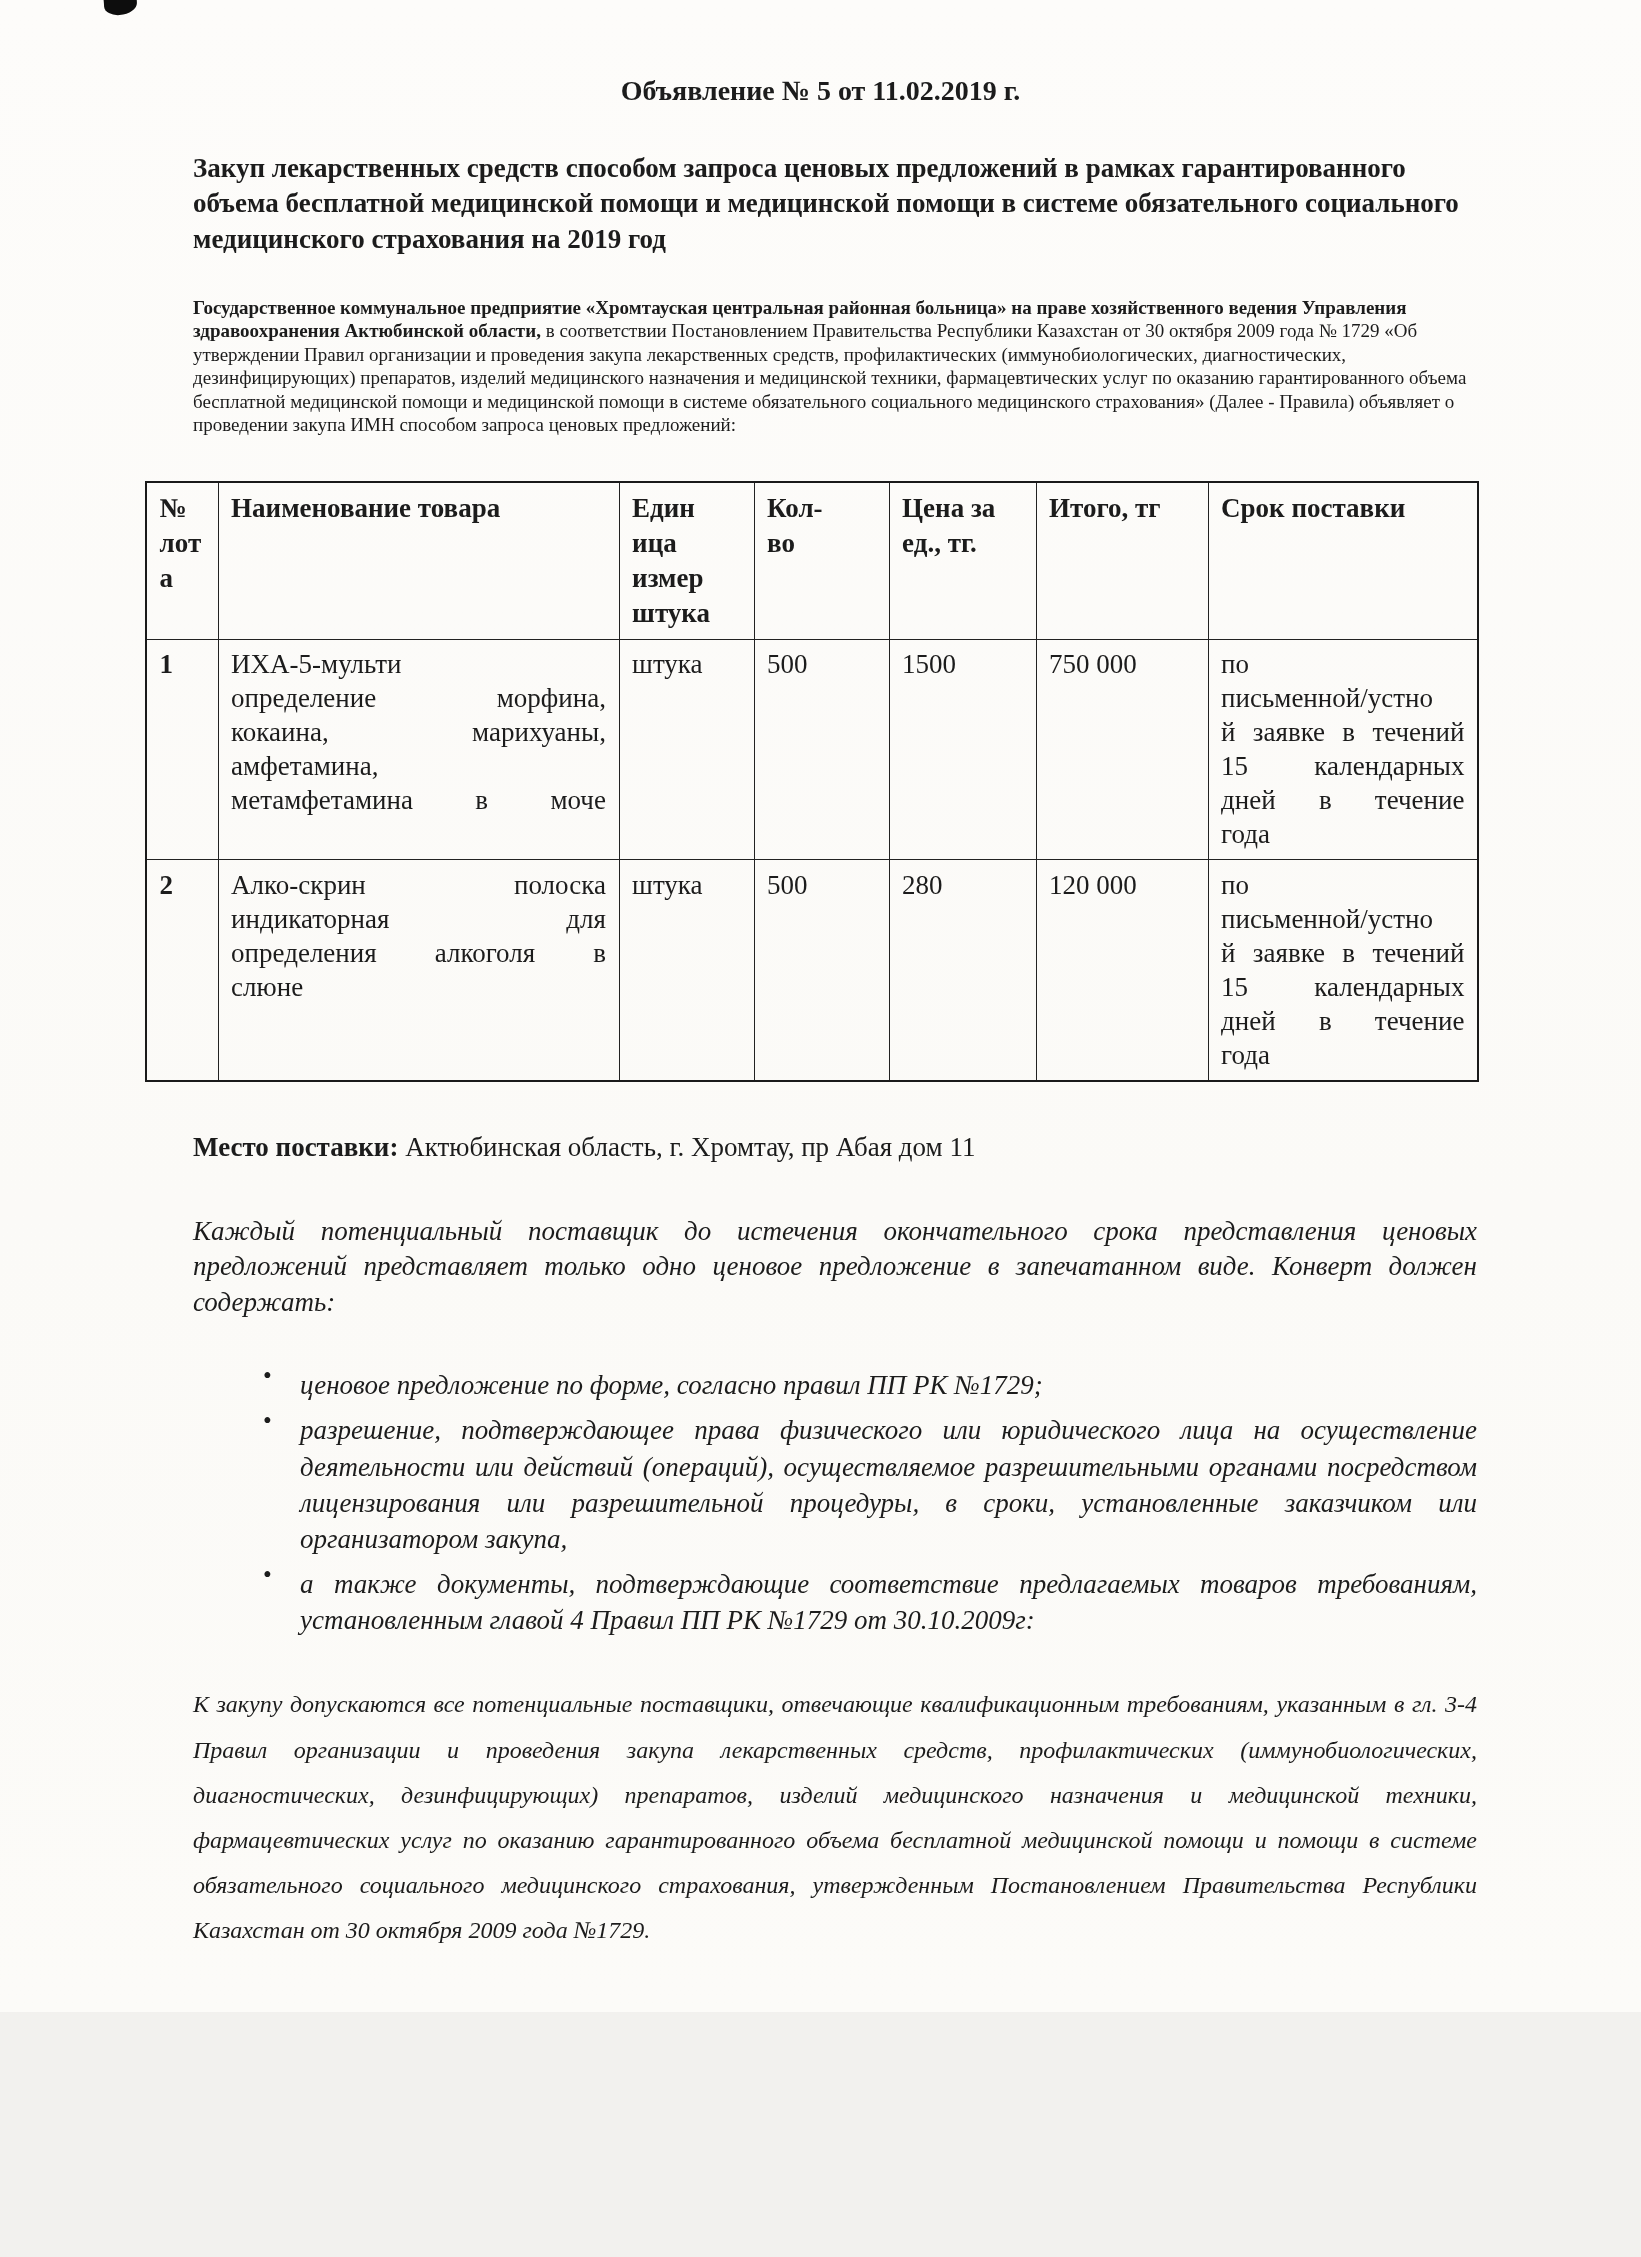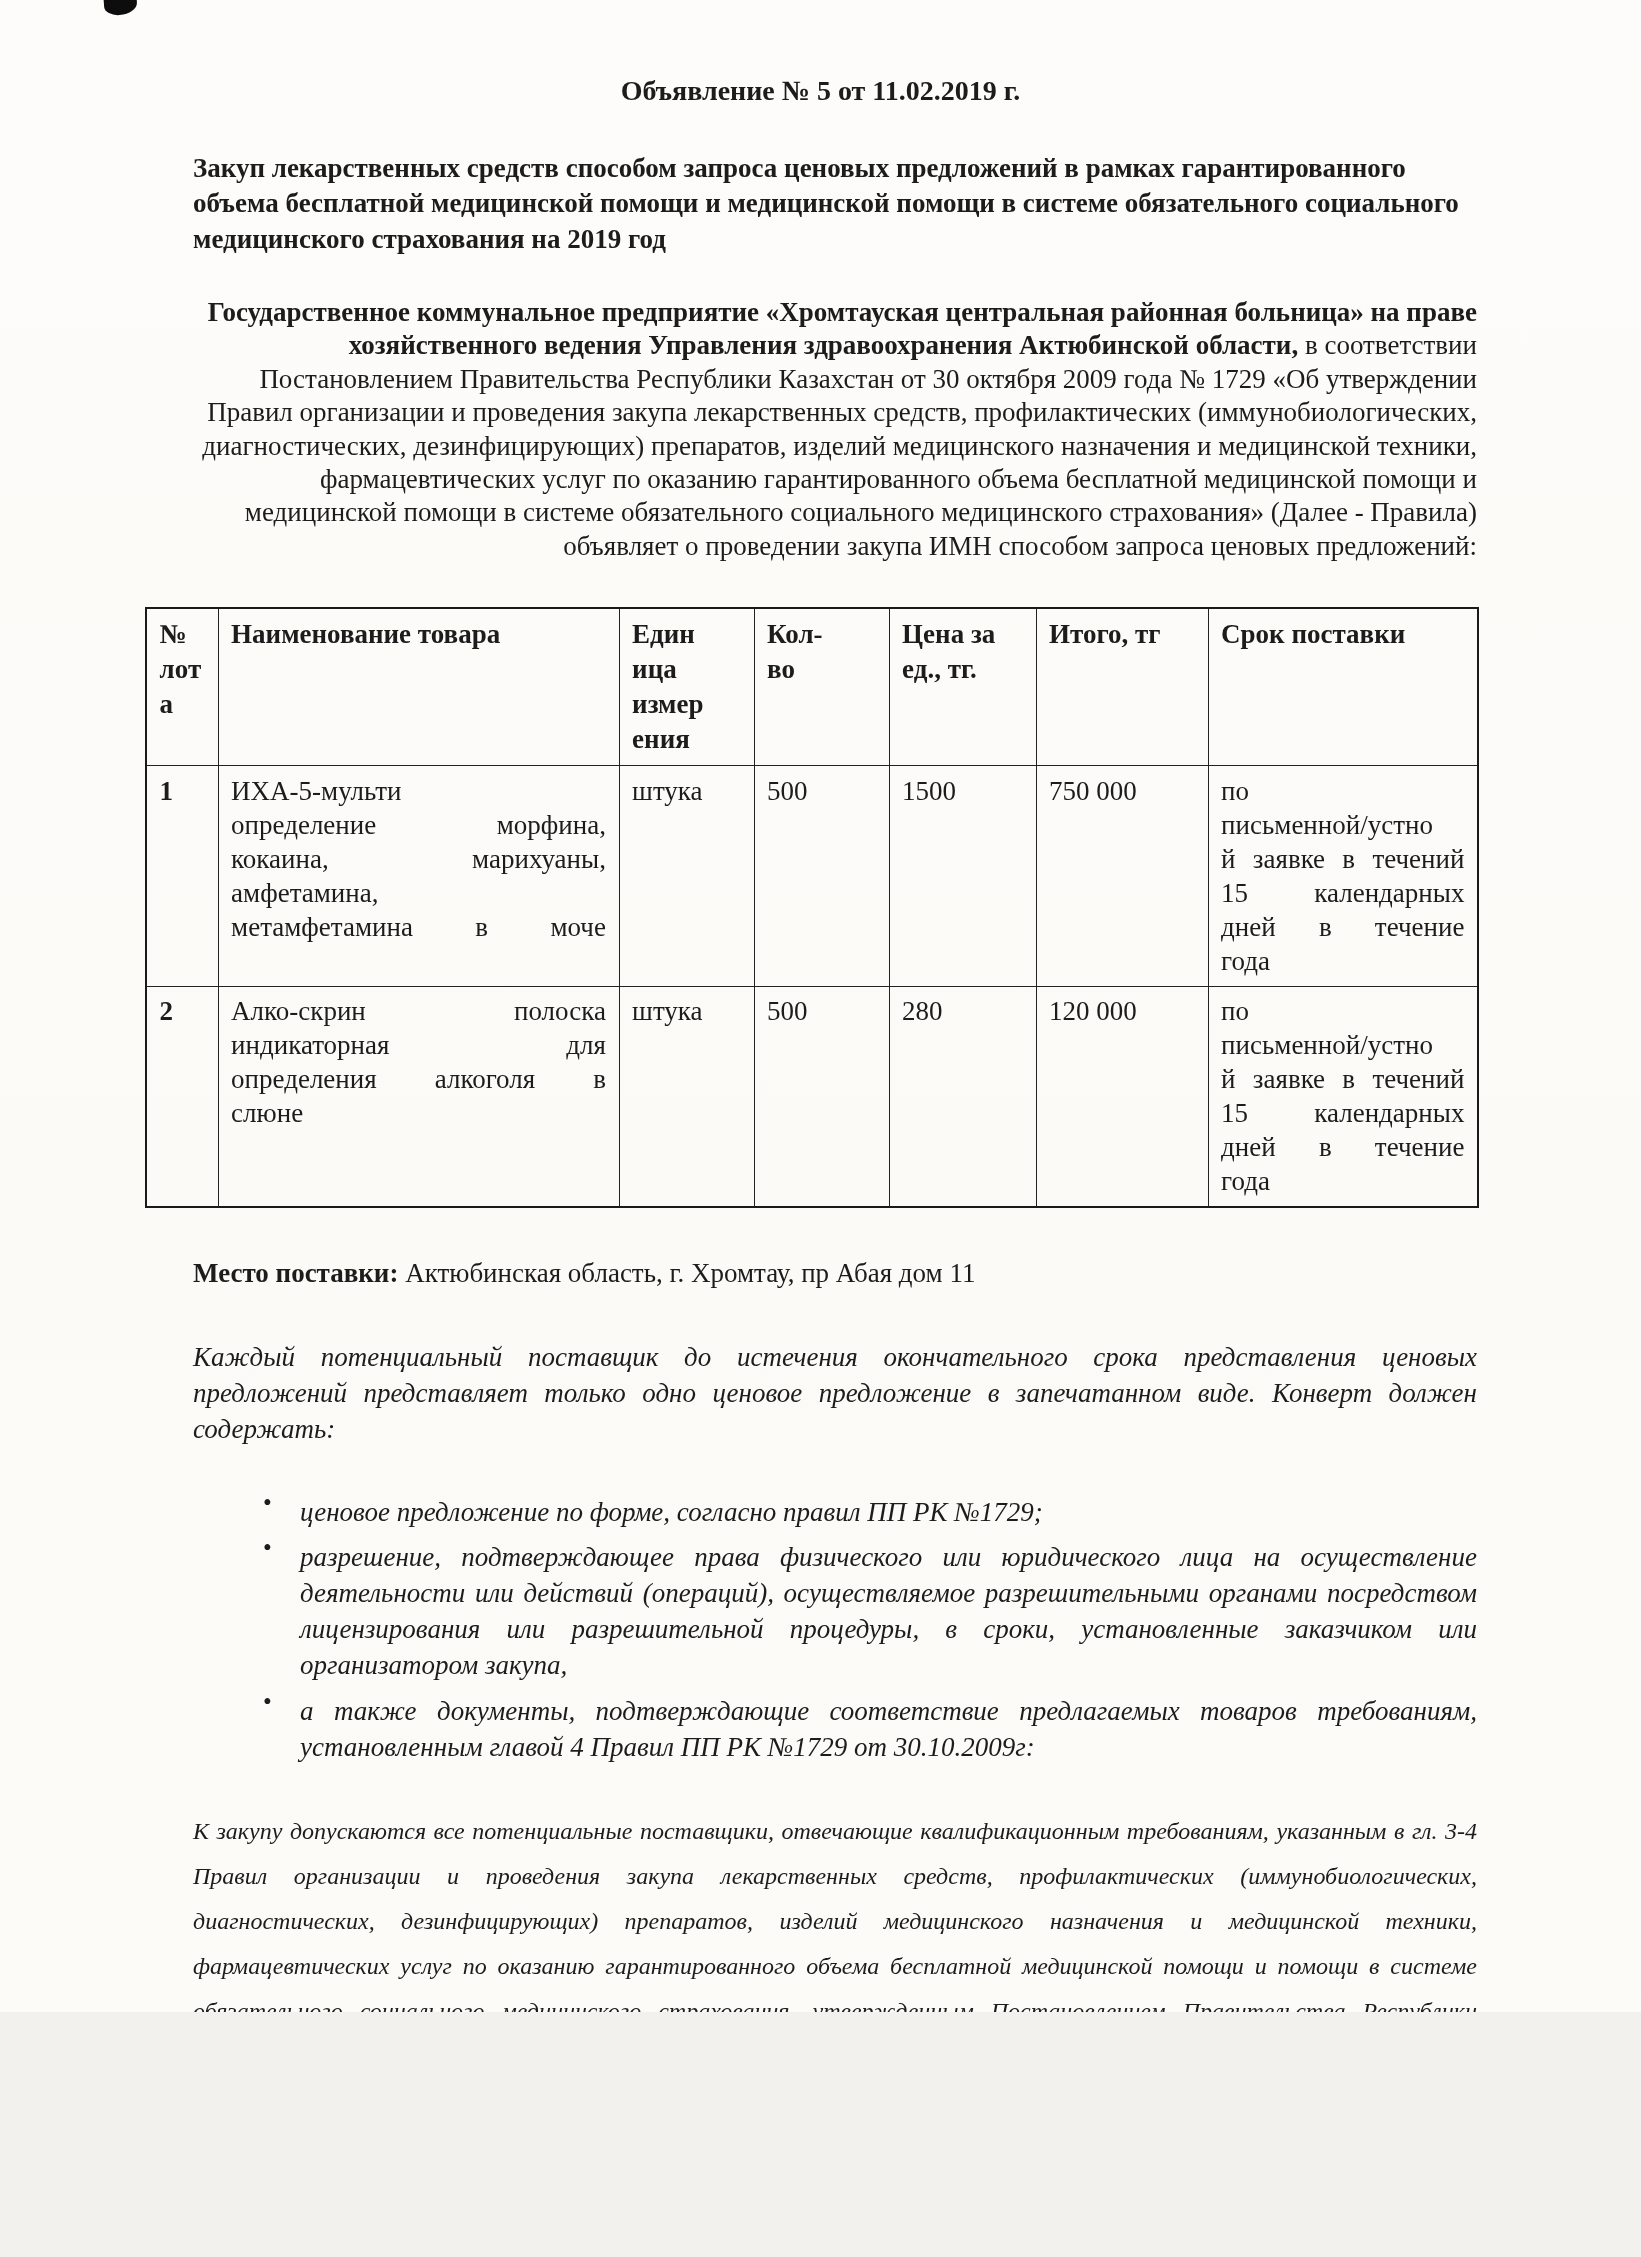--- a/index.html
+++ b/index.html
@@ -22,21 +22,21 @@
   .title{
     margin:0;padding-top:73px;
     font-size:28px;font-weight:bold;text-align:center;line-height:1.3;
   }
   .subject{
     margin:42px 164px 0 193px;
     font-size:27px;font-weight:bold;text-align:left;line-height:1.3;
   }
   .intro{
     margin:39px 164px 0 193px;
-    font-size:27px;text-align:right;line-height:1.24;
+    font-size:19px;text-align:left;line-height:1.24;
   }
   .b{font-weight:bold;}
   .it{font-style:italic;}
   table.lots{
     margin:44px 0 0 145px;
     width:1332px;table-layout:fixed;
     border-collapse:collapse;
     font-size:27px;
     border:2.9px solid #1a1a1a;
   }
@@ -96,21 +96,21 @@
     </colgroup>
     <thead>
       <tr>
         <th class="pre">№
 лот
 а</th>
         <th>Наименование товара</th>
         <th class="pre ctr">Един
 ица
 измер
-ения</th>
+штука</th>
         <th class="pre ctr">Кол-
 во</th>
         <th class="pre ctr">Цена за
 ед., тг.</th>
         <th>Итого, тг</th>
         <th>Срок поставки</th>
       </tr>
     </thead>
     <tbody>
       <tr>

